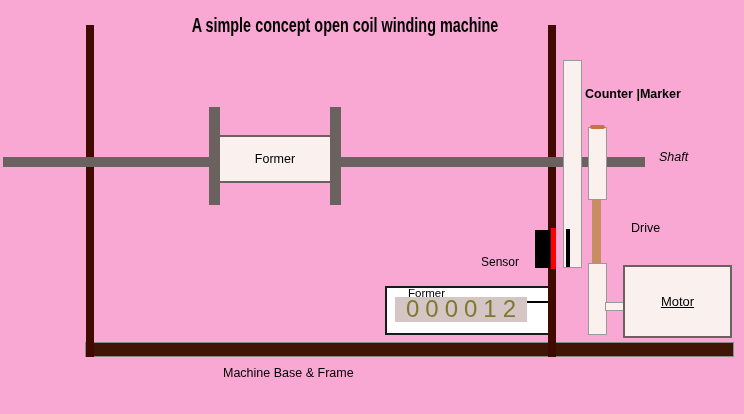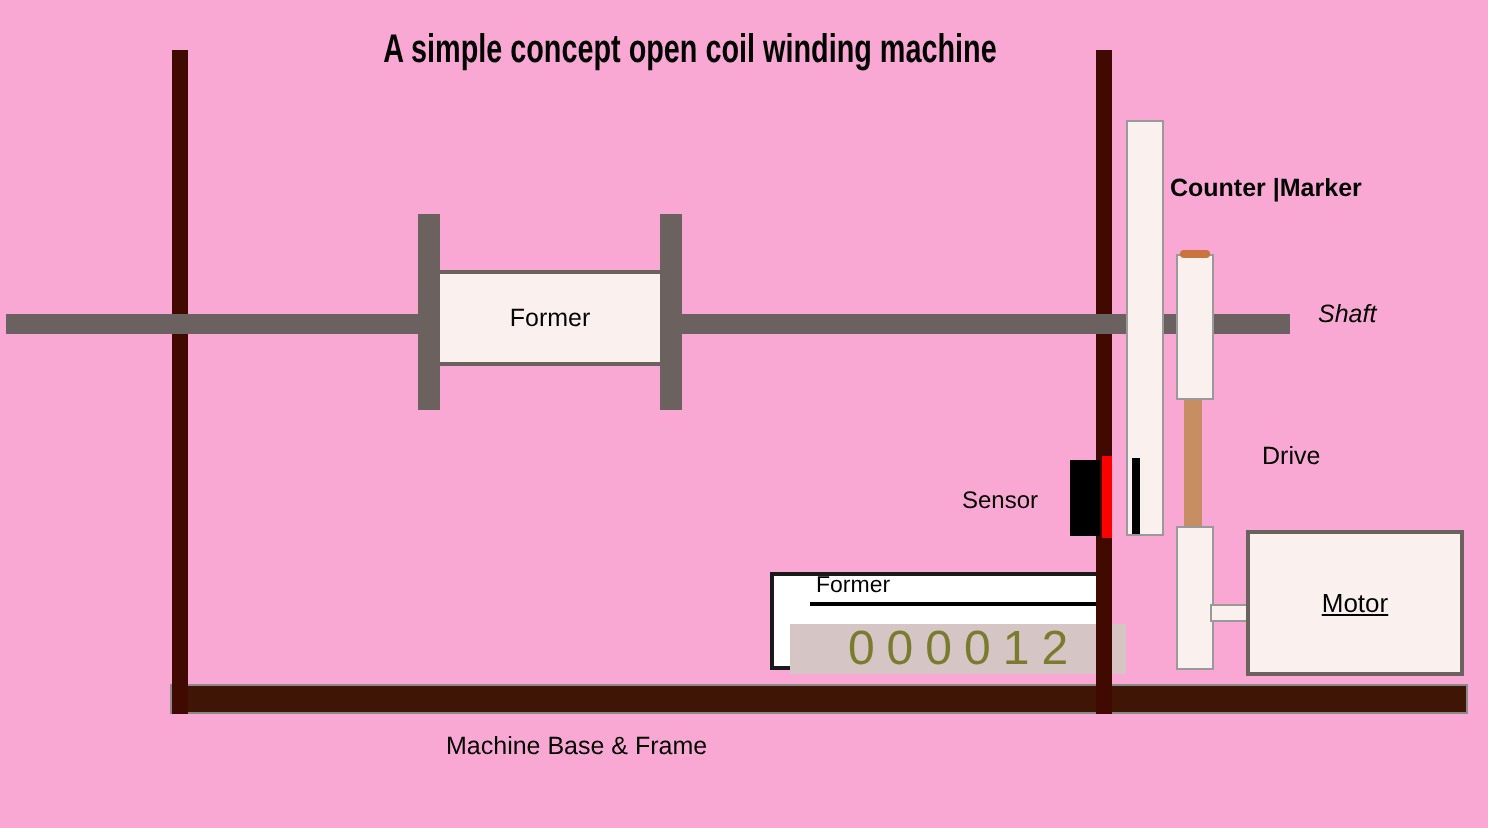--- a/index.html
+++ b/index.html
@@ -73,35 +73,35 @@
   .sensor-stripe { position:absolute; left:551px; top:228px; width:5px; height:41px; background:var(--sensor-stripe); z-index:6; }
 
   
   .counter-box {
     position:absolute; left:385px; top:286px; width:167px; height:49px;
     background:#ffffff; border:2px solid var(--counter-border); box-sizing:border-box; z-index:2;
   }
   .counter-label { position:absolute; left:408px; top:287px; font-size:11.5px; z-index:2; }
   .counter-underline { position:absolute; left:405px; top:301px; width:145px; height:2px; background:#000; z-index:2; }
   .counter-display {
-    position:absolute; left:395px; top:312px; width:168px; height:25px;
+    position:absolute; left:395px; top:297px; width:132px; height:25px;
     background:var(--display-bg); z-index:2;
-    display:flex; align-items:center; justify-content:center;
+    display:flex; justify-content:center;
   }
   .counter-value {
     color:var(--display-digits); font-size:24px; letter-spacing:6px;
     line-height:1; padding-left:6px;
   }
 
   
   .lbl { position:absolute; font-size:12.5px; white-space:nowrap; z-index:7; }
   .lbl-counter-marker { left:585px; top:87px;font-weight:bold; }
   .lbl-shaft  { left:659px; top:150px;font-style:italic; }
   .lbl-drive  { left:600px; top:221px;margin-left:31px; }
-  .lbl-sensor { left:481px; top:243px; font-size:12px; }
+  .lbl-sensor { left:481px; top:255px; font-size:12px; }
   .lbl-base   { left:223px; top:366px; }
 </style>
 </head>
 <body>
 
 <div class="stage">
 
   <div class="title">A simple concept open coil winding machine</div>
 
   <div class="post post-left"></div>

